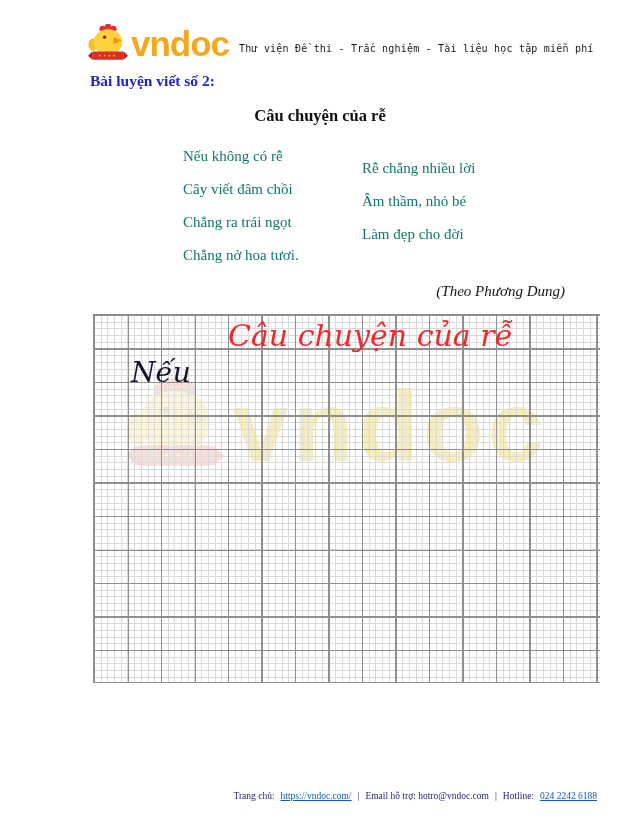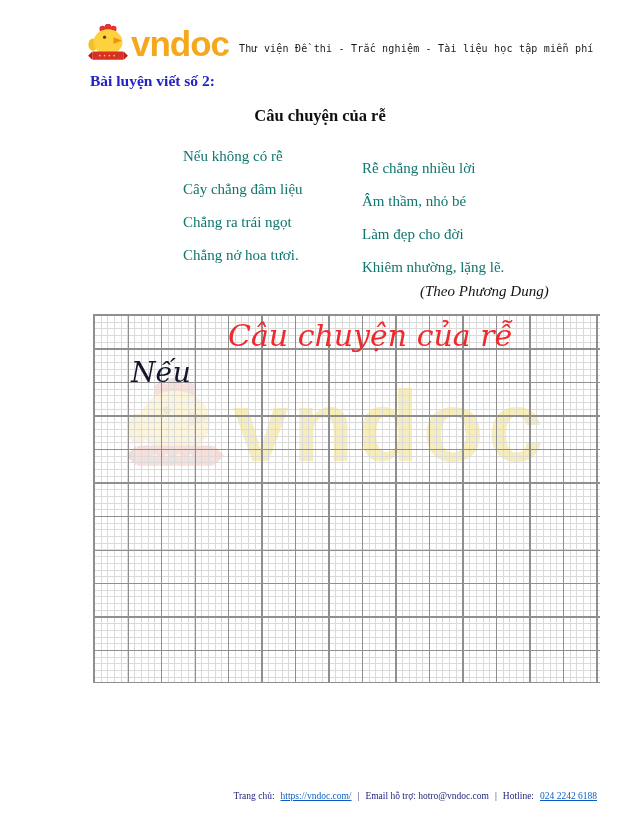--- a/index.html
+++ b/index.html
@@ -57,21 +57,21 @@
   }
   .col-left { left: 143px; }
   .col-right { left: 322px; margin-top: 12px; }
   .row-0 { top: 148px; }
   .row-1 { top: 181px; }
   .row-2 { top: 214px; }
   .row-3 { top: 247px; }
   .attribution {
     left: 380px; top: 283px;
     width: 145px;
-    text-align: left;
+    text-align: right;
     font-style: italic;
     font-size: 15px;
     color: #141414;
     white-space: nowrap;
   }
 
   
   .grid {
     left: 53px; top: 314px;
     width: 541px; height: 369px;
@@ -161,28 +161,27 @@
     <circle cx="34" cy="46" r="1.2" fill="#ffd23e"></circle>
     <circle cx="41" cy="46" r="1.2" fill="#ffd23e"></circle>
   </svg>
   <div class="abs brand-text">vndoc</div>
   <div class="abs tagline">Thư viện Đề thi - Trắc nghiệm - Tài liệu học tập miễn phí</div>
   <div class="abs lesson-label">Bài luyện viết số 2:</div>
 
   <div class="abs poem-title">Câu chuyện của rễ</div>
 
   <div class="abs poem-line col-left row-0">Nếu không có rễ</div>
-  <div class="abs poem-line col-left row-1">Cây chẳng đâm liệu</div>
+  <div class="abs poem-line col-left row-1">Cây viết đâm chồi</div>
   <div class="abs poem-line col-left row-2">Chẳng ra trái ngọt</div>
   <div class="abs poem-line col-left row-3">Chẳng nở hoa tươi.</div>
 
   <div class="abs poem-line col-right row-0">Rễ chẳng nhiều lời</div>
   <div class="abs poem-line col-right row-1">Âm thầm, nhỏ bé</div>
   <div class="abs poem-line col-right row-2">Làm đẹp cho đời</div>
-  <div class="abs poem-line col-right row-3">Khiêm nhường, lặng lẽ.</div>
 
   <div class="abs attribution">(Theo Phương Dung)</div>
 
   <div class="abs grid">
 
     <svg class="abs wm-chicken" viewBox="0 0 64 58" xmlns="http://www.w3.org/2000/svg">
       <circle cx="24" cy="7" r="4.5" fill="#eeb4aa"></circle>
       <circle cx="32" cy="4.5" r="5" fill="#eeb4aa"></circle>
       <circle cx="40" cy="7" r="4.5" fill="#eeb4aa"></circle>
       <ellipse cx="10" cy="30" rx="6.5" ry="9" fill="#f6e7a4"></ellipse>

